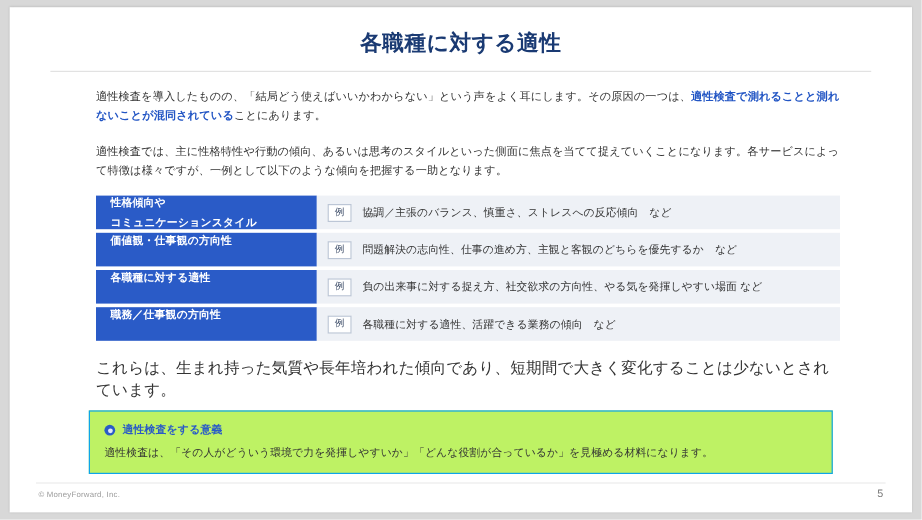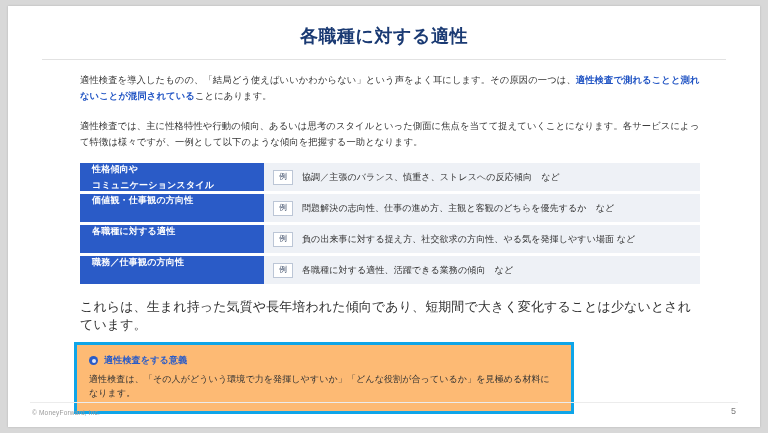--- a/index.html
+++ b/index.html
@@ -112,24 +112,24 @@
   .closing {
     margin-top: 14px;
     font-size: 13px;
     color: #333333;
     letter-spacing: 0.1px;
   }
   .callout {
     position: absolute;
     left: 66px;
     top: 336px;
-    width: 500px;
+    width: 620px;
     box-sizing: border-box;
-    border: 3px solid #0ea5e9;
-    background: #fdba74;
+    border: 1px solid #0ea5e9;
+    background: #bef264;
     padding: 9px 12px 10px 12px;
   }
   .callout-head {
     display: flex;
     align-items: center;
     margin-bottom: 5px;
   }
   .callout-icon {
     width: 9px;
     height: 9px;

